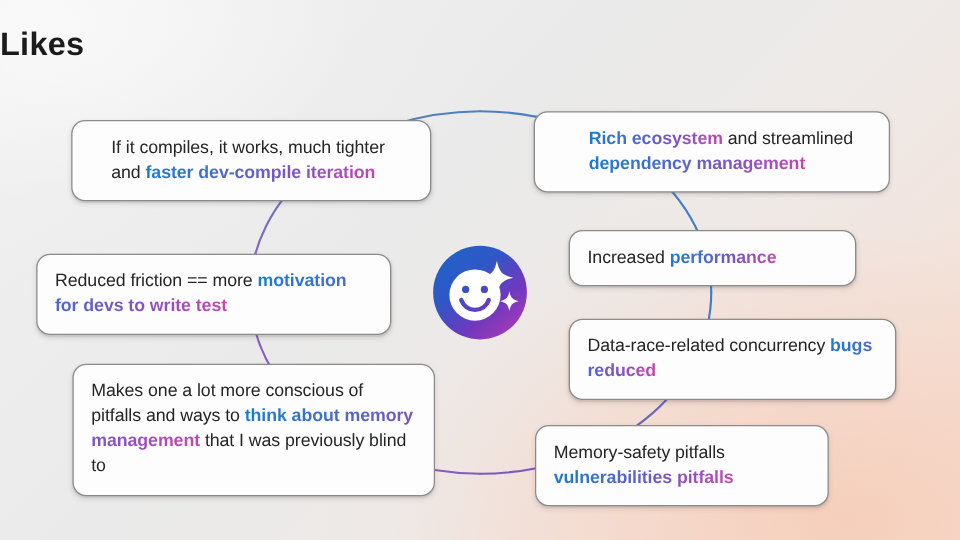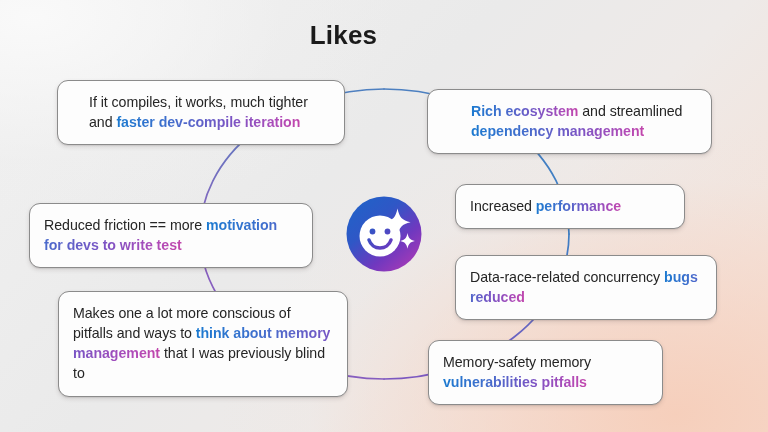--- a/index.html
+++ b/index.html
@@ -27,21 +27,20 @@
       radial-gradient(ellipse 60% 60% at 4% 4%, rgba(250,250,250,0.95) 0%, rgba(240,240,240,0.3) 55%, rgba(236,236,236,0) 80%),
       linear-gradient(135deg, #f1f1f1 0%, #eaeaea 42%, #eeeae8 62%, #f3e3db 84%, #f6ddd1 100%);
   }
 
   
   #title {
     position: absolute;
     top: 20px;
     left: 0;
     width: 687px;
-    text-align: center;
     font-size: 26px;
     font-weight: 700;
     color: #1b1b1b;
     letter-spacing: 0.2px;
   }
 
   
   #ring-layer {
     position: absolute;
     inset: 0;
@@ -67,21 +66,21 @@
   .hl {
     font-weight: 600;
     background-image: linear-gradient(95deg, #1b7ad0 0%, #3f6fcd 28%, #7a54c4 62%, #b04bb8 88%, #c246ab 100%);
     -webkit-background-clip: text;
     background-clip: text;
     color: transparent;
     -webkit-text-fill-color: transparent;
   }
 
   
-  #box-compiles      { left: 57px;  top: 80px;  width: 288px; padding-left: 31px; }
+  #box-compiles      { left: 57px;  top: 96px;  width: 288px; padding-left: 31px; }
   #box-friction      { left: 29px;  top: 203px; width: 284px; }
   #box-conscious     { left: 58px;  top: 291px; width: 290px; }
   #box-ecosystem     { left: 427px; top: 89px;  width: 285px; padding-left: 43px; }
   #box-performance   { left: 455px; top: 184px; width: 230px; }
   #box-concurrency   { left: 455px; top: 255px; width: 262px; }
   #box-memorysafety  { left: 428px; top: 340px; width: 235px; }
 
   
   #badge {
     position: absolute;
@@ -145,21 +144,21 @@
 
   <div class="box" id="box-concurrency">
     <span><span>Data-race-related concurrency </span><span class="hl">bugs reduced</span></span>
   </div>
 
   <div class="box" id="box-performance">
     <span><span>Increased </span><span class="hl">performance</span></span>
   </div>
 
   <div class="box" id="box-memorysafety">
-    <span><span>Memory-safety memory </span><span class="hl">vulnerabilities pitfalls</span></span>
+    <span><span>Memory-safety pitfalls </span><span class="hl">vulnerabilities pitfalls</span></span>
   </div>
 
   <svg id="badge" viewBox="0 0 78 78" xmlns="http://www.w3.org/2000/svg">
     <defs>
       <linearGradient id="badgeGrad" x1="0.08" y1="0.02" x2="0.92" y2="0.98">
         <stop offset="0%" stop-color="#1f63c8"></stop>
         <stop offset="35%" stop-color="#2f57c6"></stop>
         <stop offset="68%" stop-color="#7038bf"></stop>
         <stop offset="100%" stop-color="#b03bb5"></stop>
       </linearGradient>

